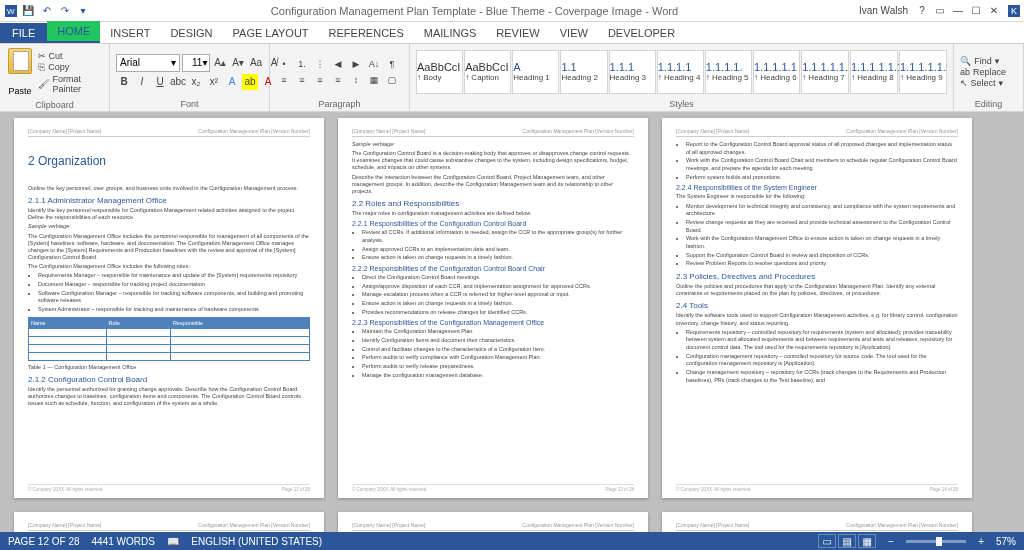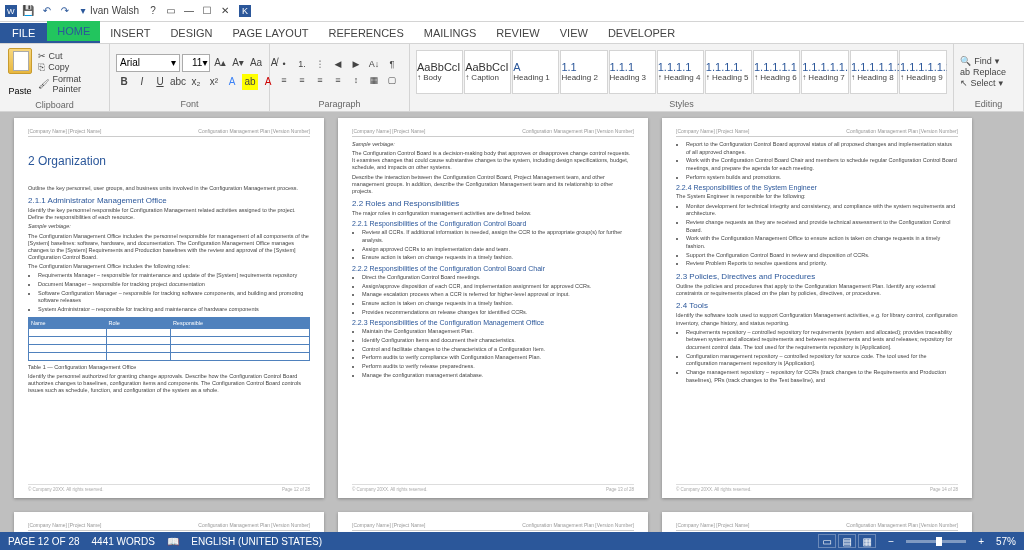--- a/index.html
+++ b/index.html
@@ -83,20 +83,21 @@
         <svg width="12" height="12">
           <rect width="12" height="12" fill="#2b579a"></rect>
           <text x="2" y="9" fill="#fff" font-size="8">W</text>
         </svg>
       </span>
     <span class="qat-icon">💾</span>
     <span class="qat-icon">↶</span>
     <span class="qat-icon">↷</span>
     <span class="qat-icon">▾</span>
   </div>
+  <div class="title">Configuration Management Plan Template - Blue Theme - Coverpage Image - Word</div>
   <div class="win-controls">
     <span style="font-size:10px;color:#444;margin-right:4px">Ivan Walsh</span>
     <span class="win-btn">?</span>
     <span class="win-btn">▭</span>
     <span class="win-btn">—</span>
     <span class="win-btn">☐</span>
     <span class="win-btn">✕</span>
     <span class="user-badge">K</span>
   </div>
 </div>
@@ -302,20 +303,21 @@
             <td></td>
           </tr>
           <tr>
             <td></td>
             <td></td>
             <td></td>
           </tr>
     </tbody>
       </table>
     <div class="body-text">Table 1 — Configuration Management Office</div>
+    <div class="h2">2.1.2    Configuration Control Board</div>
     <div class="body-text">Identify the personnel authorized for granting change approvals. Describe how the Configuration Control Board authorizes changes to baselines, configuration items and components. The Configuration Control Board controls issues such as schedule, function, and configuration of the system as a whole.</div>
     <div class="page-footer">
         <span>© Company 20XX. All rights reserved.</span>
         <span>Page 12 of 28</span>
       </div>
   </div>
 
   <div class="page">
     <div class="page-header">
         <span>[Company Name]

